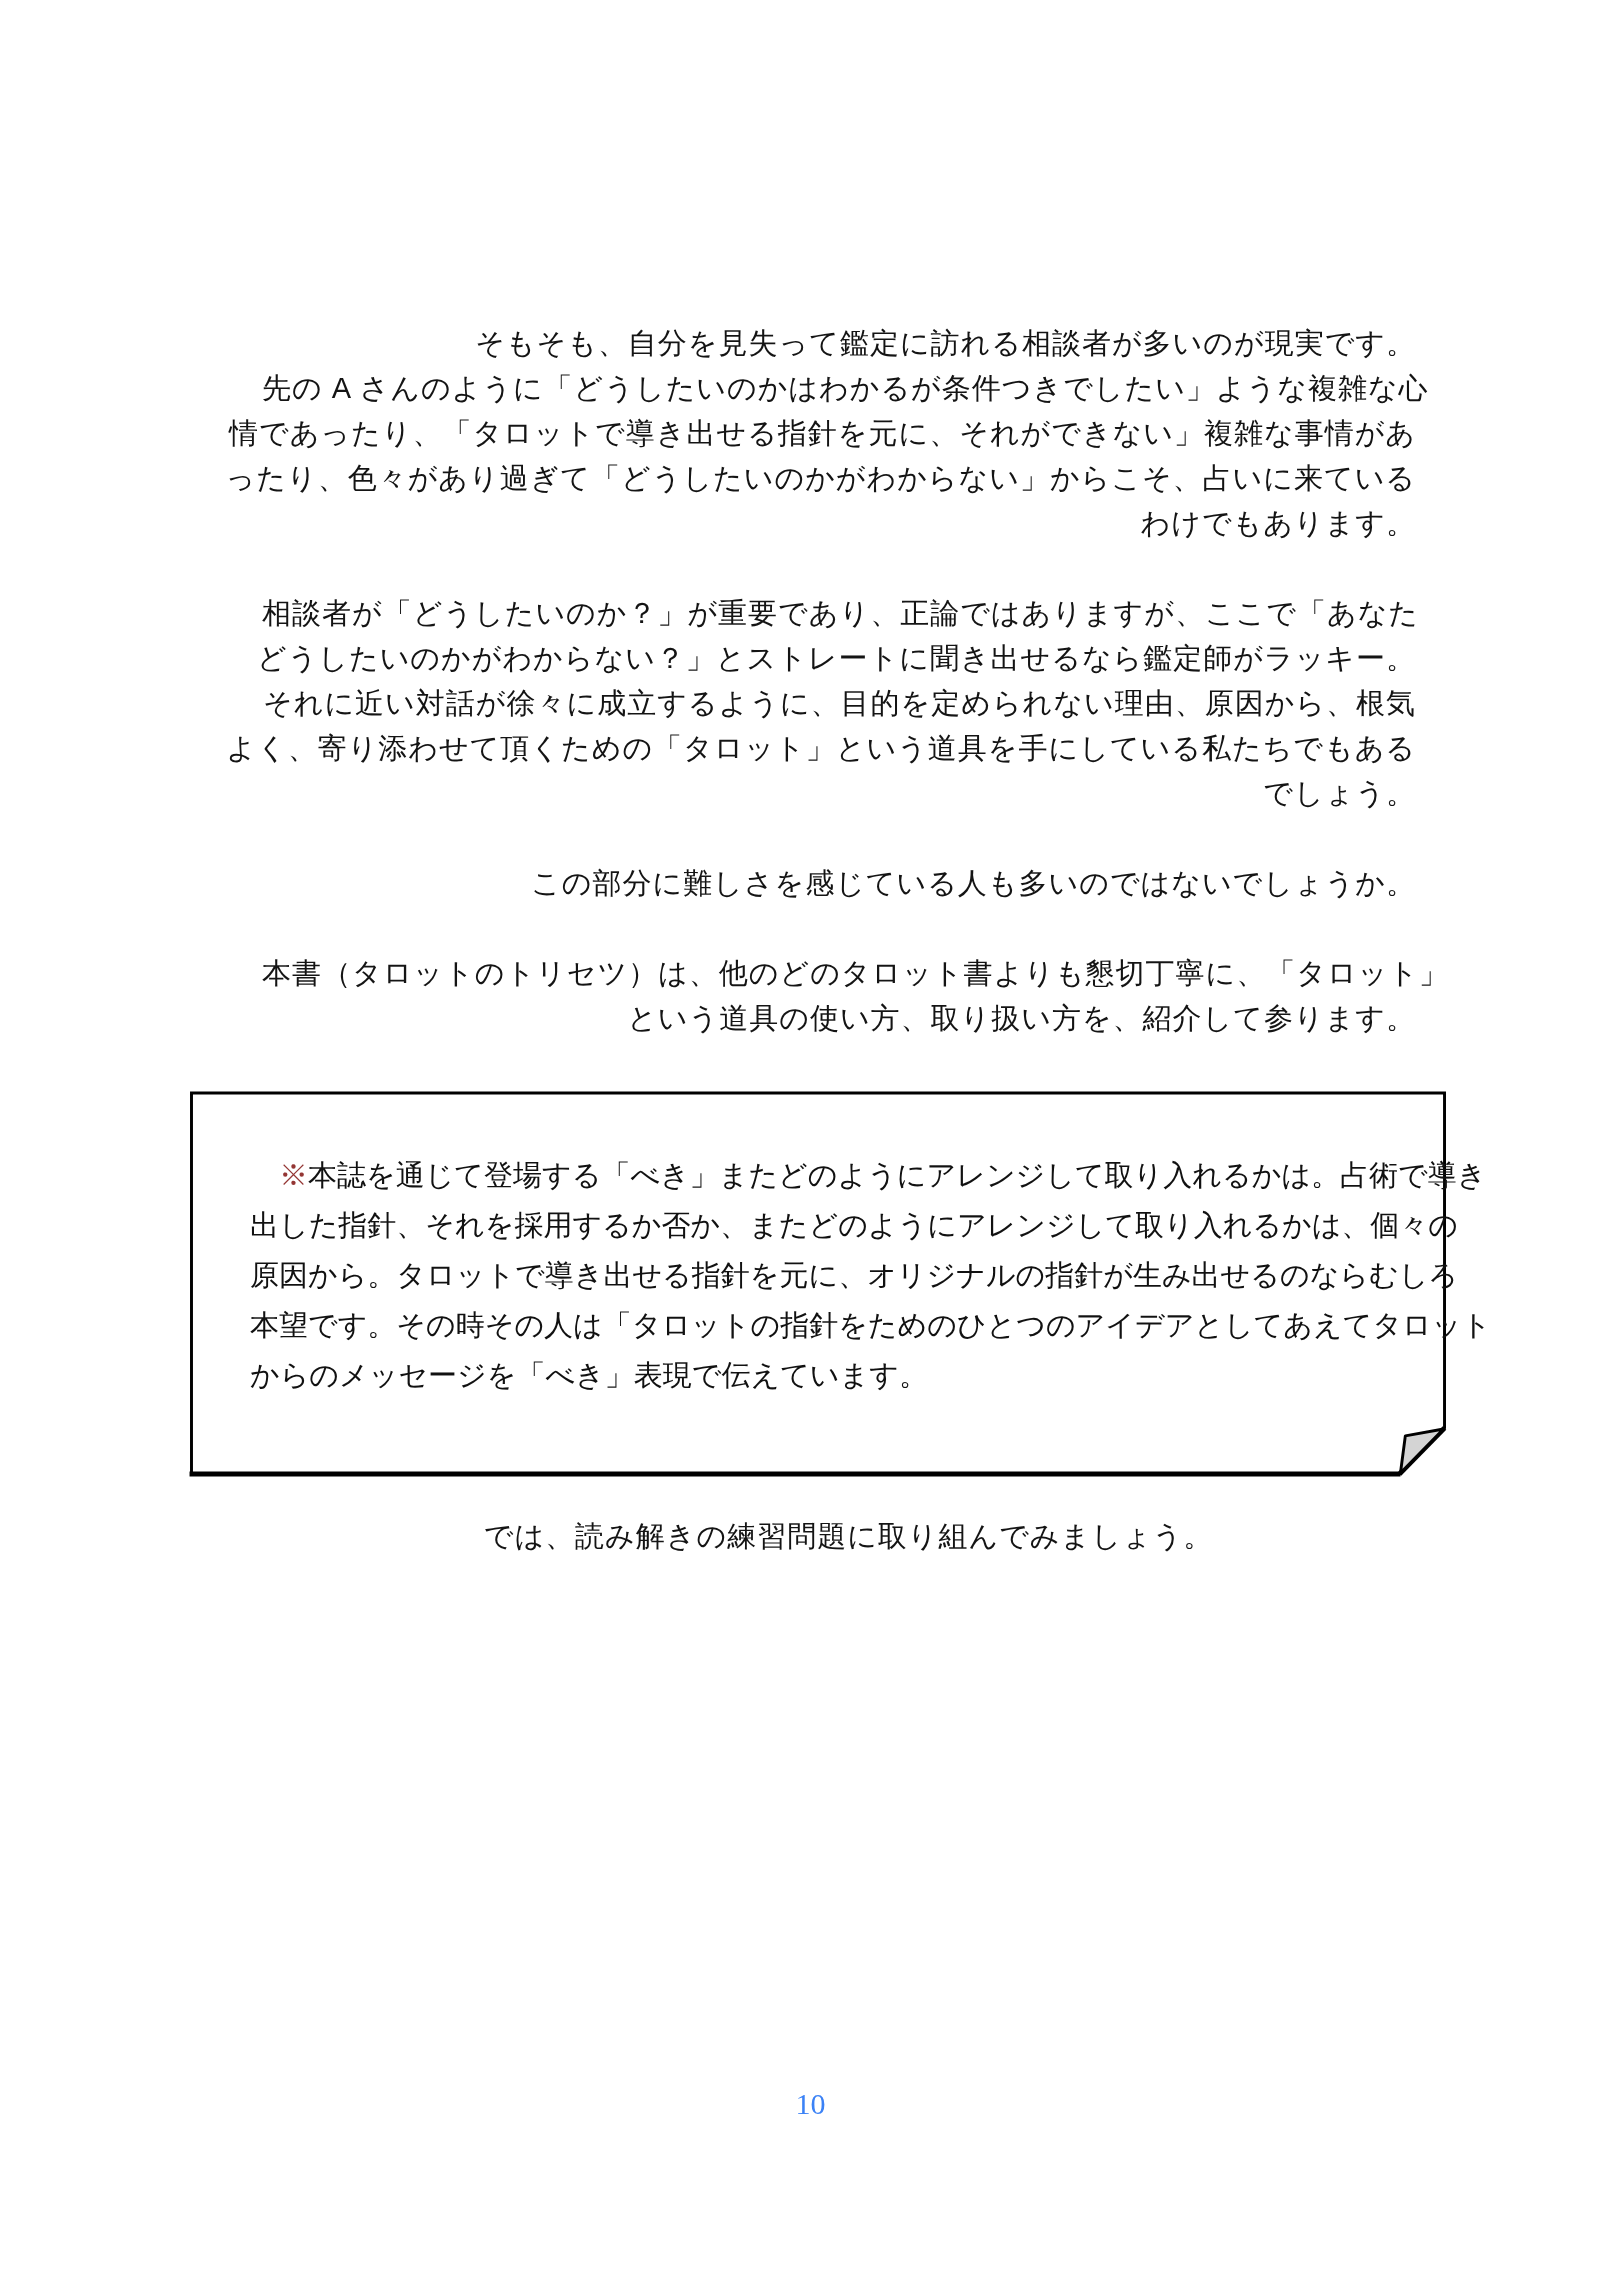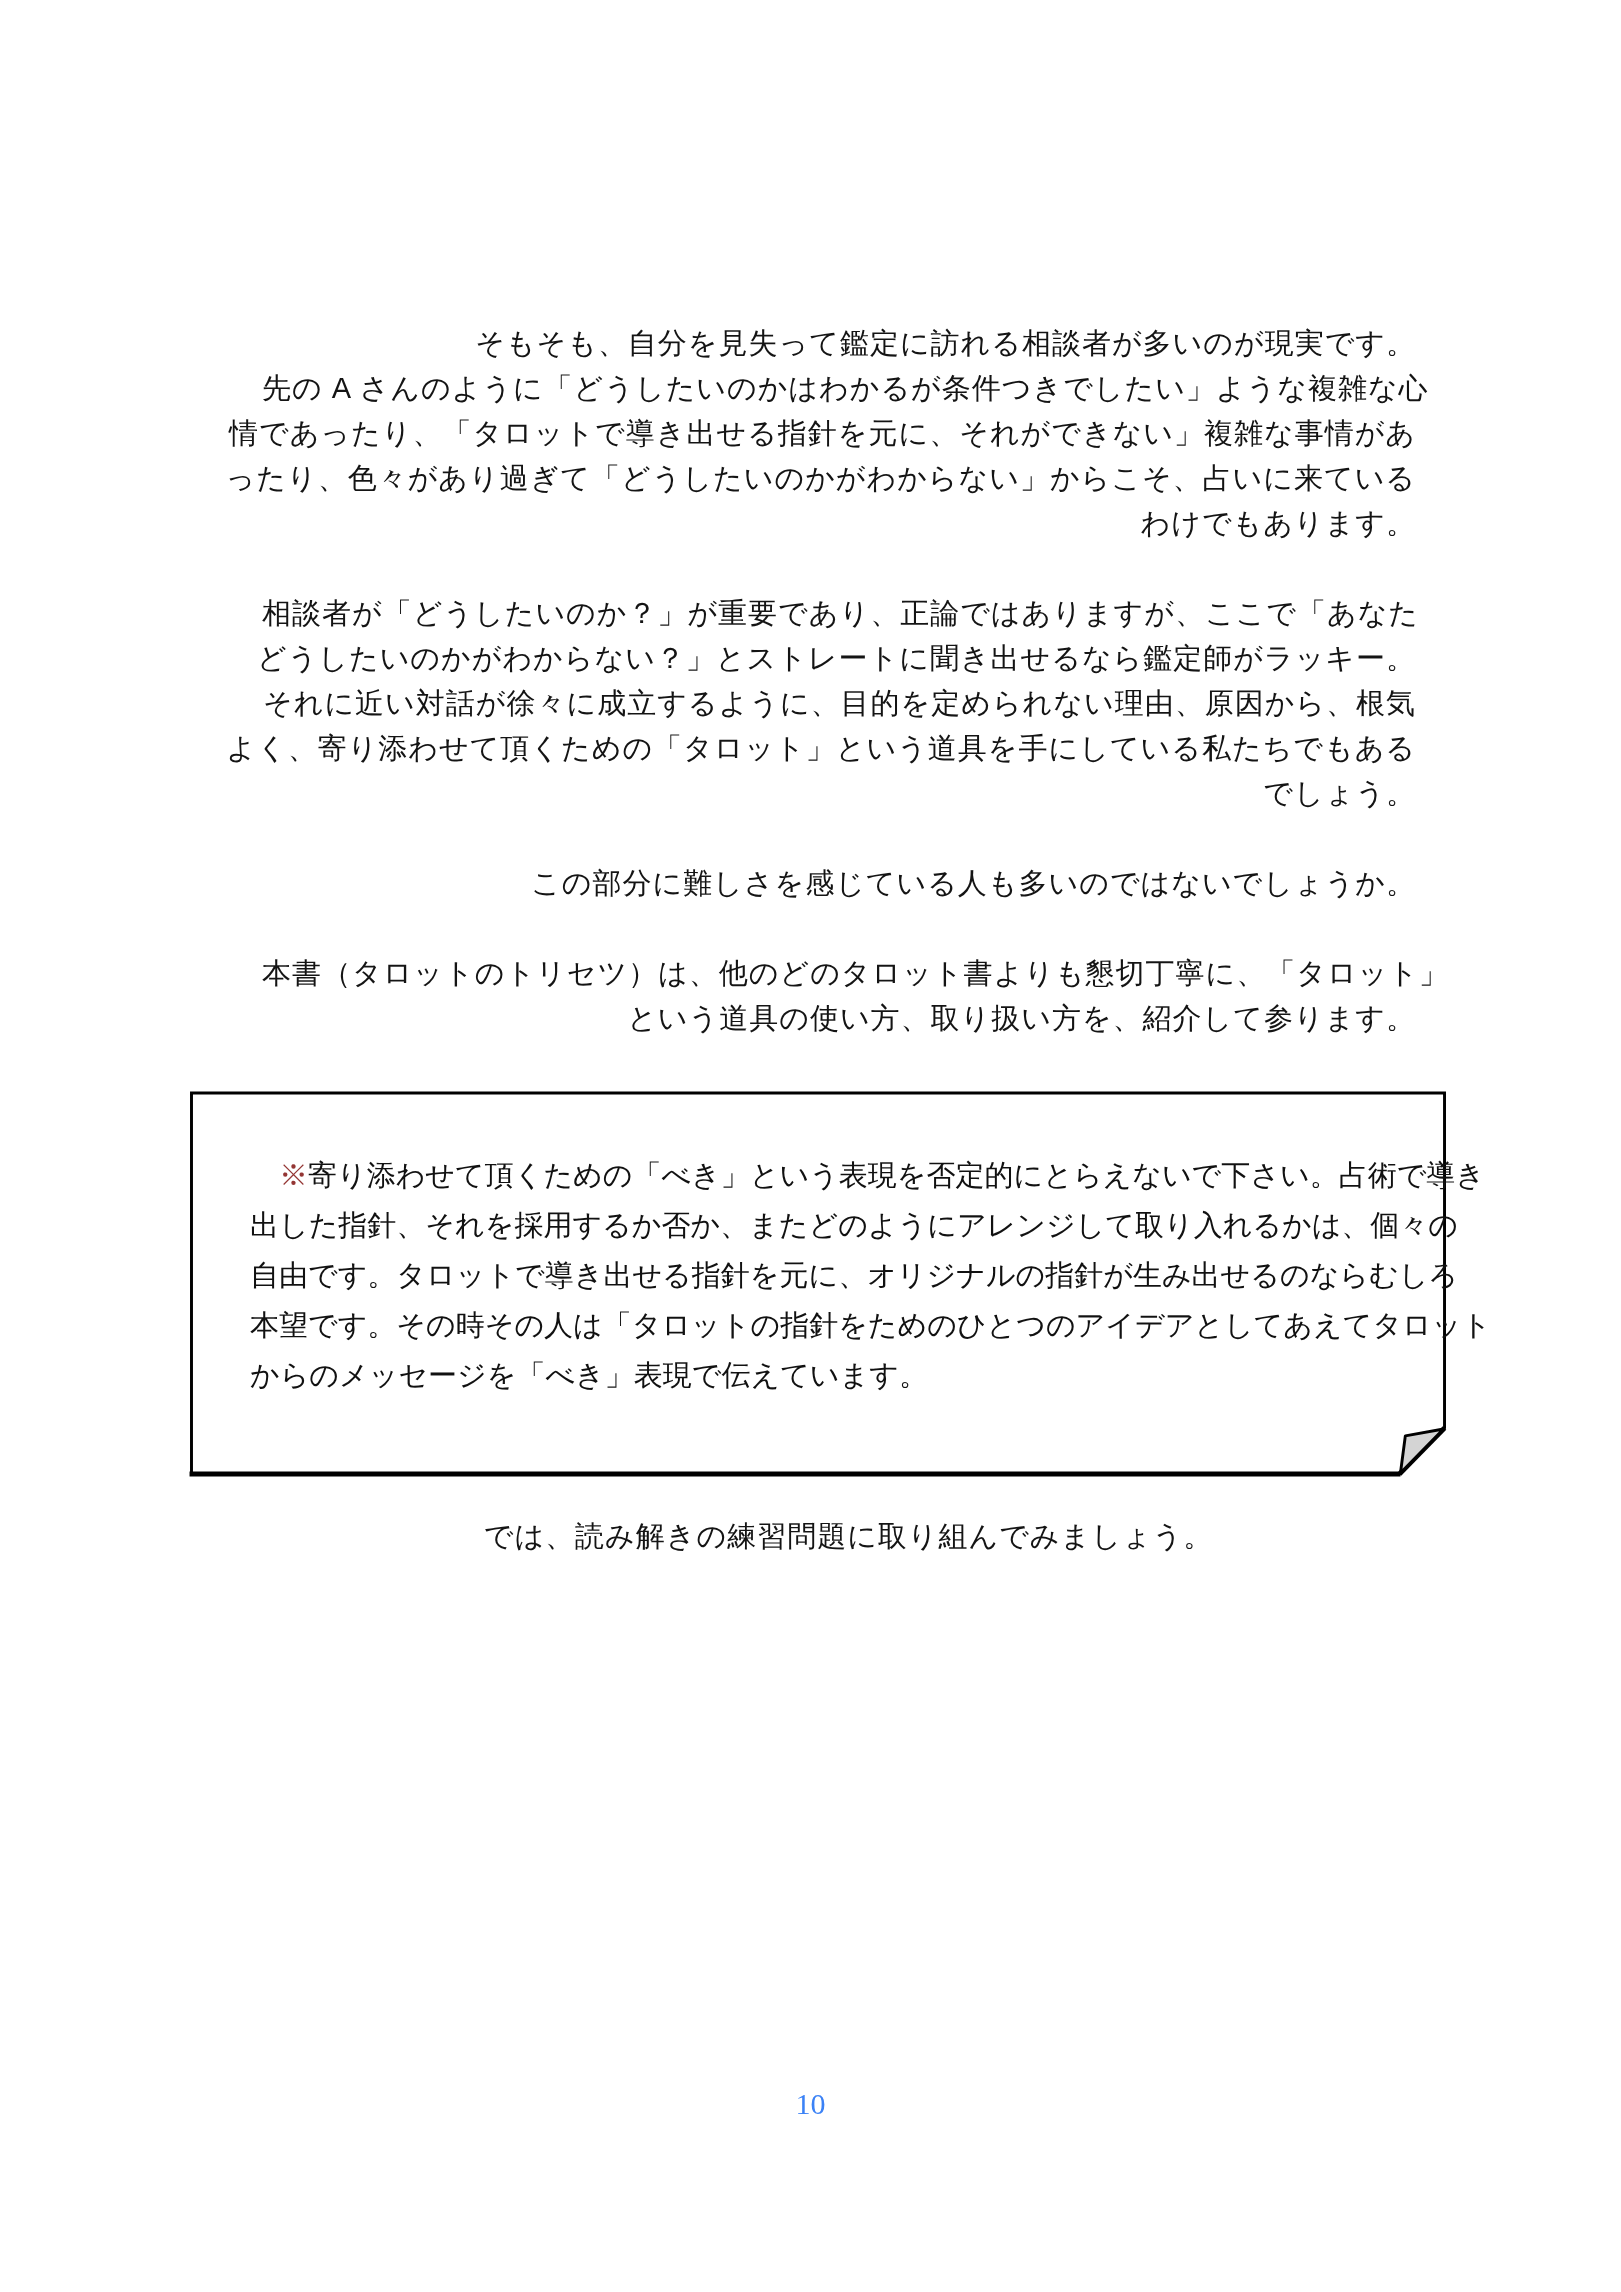--- a/index.html
+++ b/index.html
@@ -144,23 +144,23 @@
 
       <path d="M2,2 H1281 V344 L1235,391 H2 Z" fill="#ffffff" stroke="#000000" stroke-width="3"></path>
 
       <path d="M0,391 H1236" fill="none" stroke="#000000" stroke-width="5"></path>
 
       <path d="M1281,344 L1235,391" fill="none" stroke="#000000" stroke-width="5"></path>
 
       <path d="M1280,345 L1241,352 L1236,390 Z" fill="#d4d4d4" stroke="#000000" stroke-width="3" stroke-linejoin="round"></path>
     </svg>
     <div class="note-text">
-      <div class="bline indent"><span class="note-marker">※</span><span>寄り添わせて頂くための「べき」という表現を否定的にとらえないで下さい。占術で導き</span></div>
+      <div class="bline indent"><span class="note-marker">※</span><span>本誌を通じて登場する「べき」またどのようにアレンジして取り入れるかは。占術で導き</span></div>
       <div class="bline">出した指針、それを採用するか否か、またどのようにアレンジして取り入れるかは、個々の</div>
-      <div class="bline">自由です。タロットで導き出せる指針を元に、オリジナルの指針が生み出せるのならむしろ</div>
+      <div class="bline">原因から。タロットで導き出せる指針を元に、オリジナルの指針が生み出せるのならむしろ</div>
       <div class="bline">本望です。その時その人は「タロットの指針をためのひとつのアイデアとしてあえてタロット</div>
       <div class="bline">からのメッセージを「べき」表現で伝えています。</div>
     </div>
   </div>
 
   <div class="closing-line">では、読み解きの練習問題に取り組んでみましょう。</div>
 
   <div class="page-number">10</div>
 
 </div>

